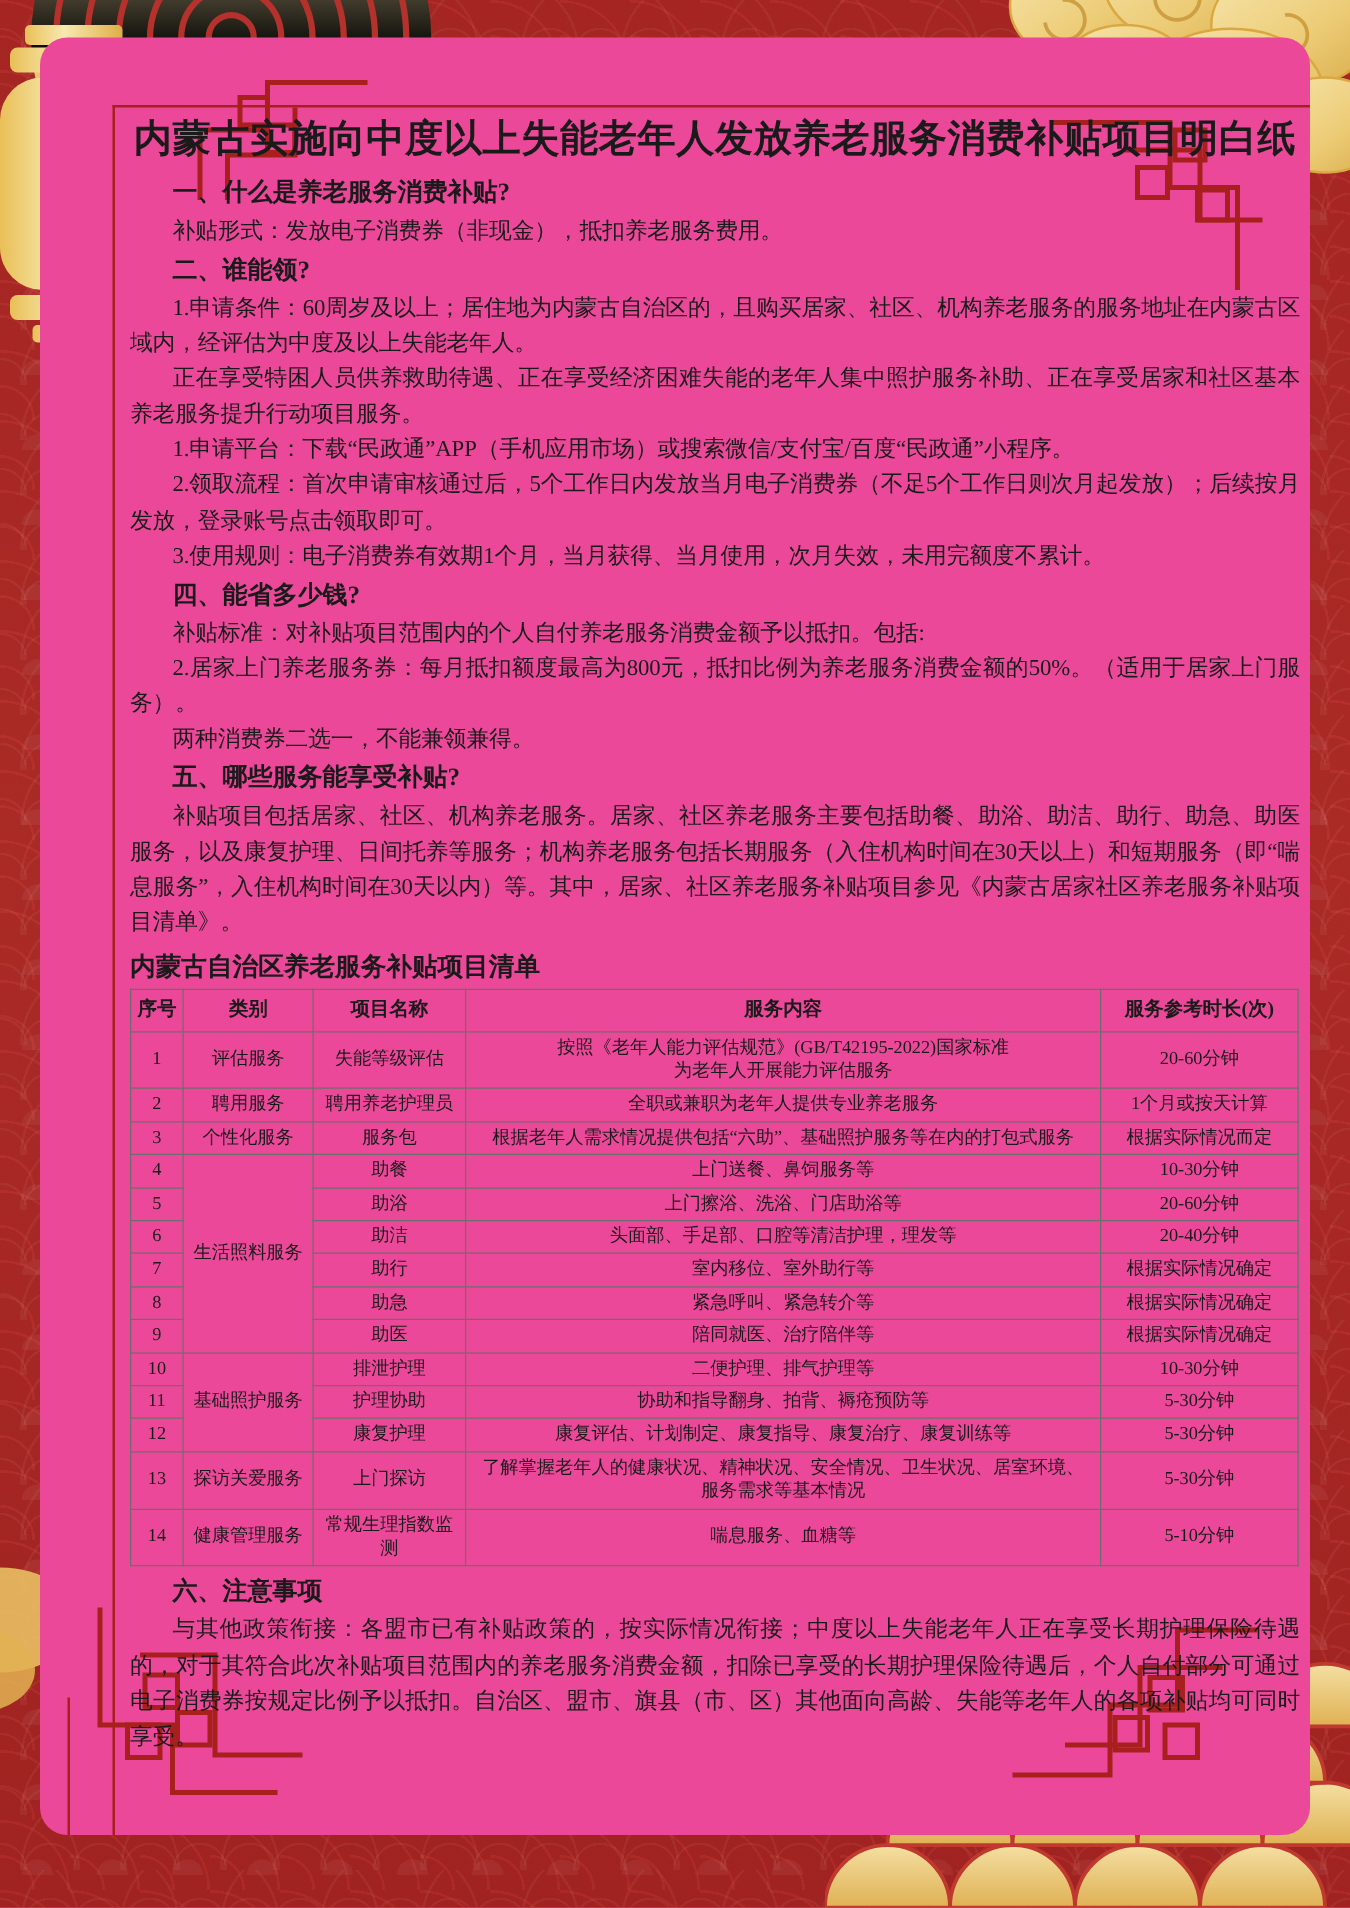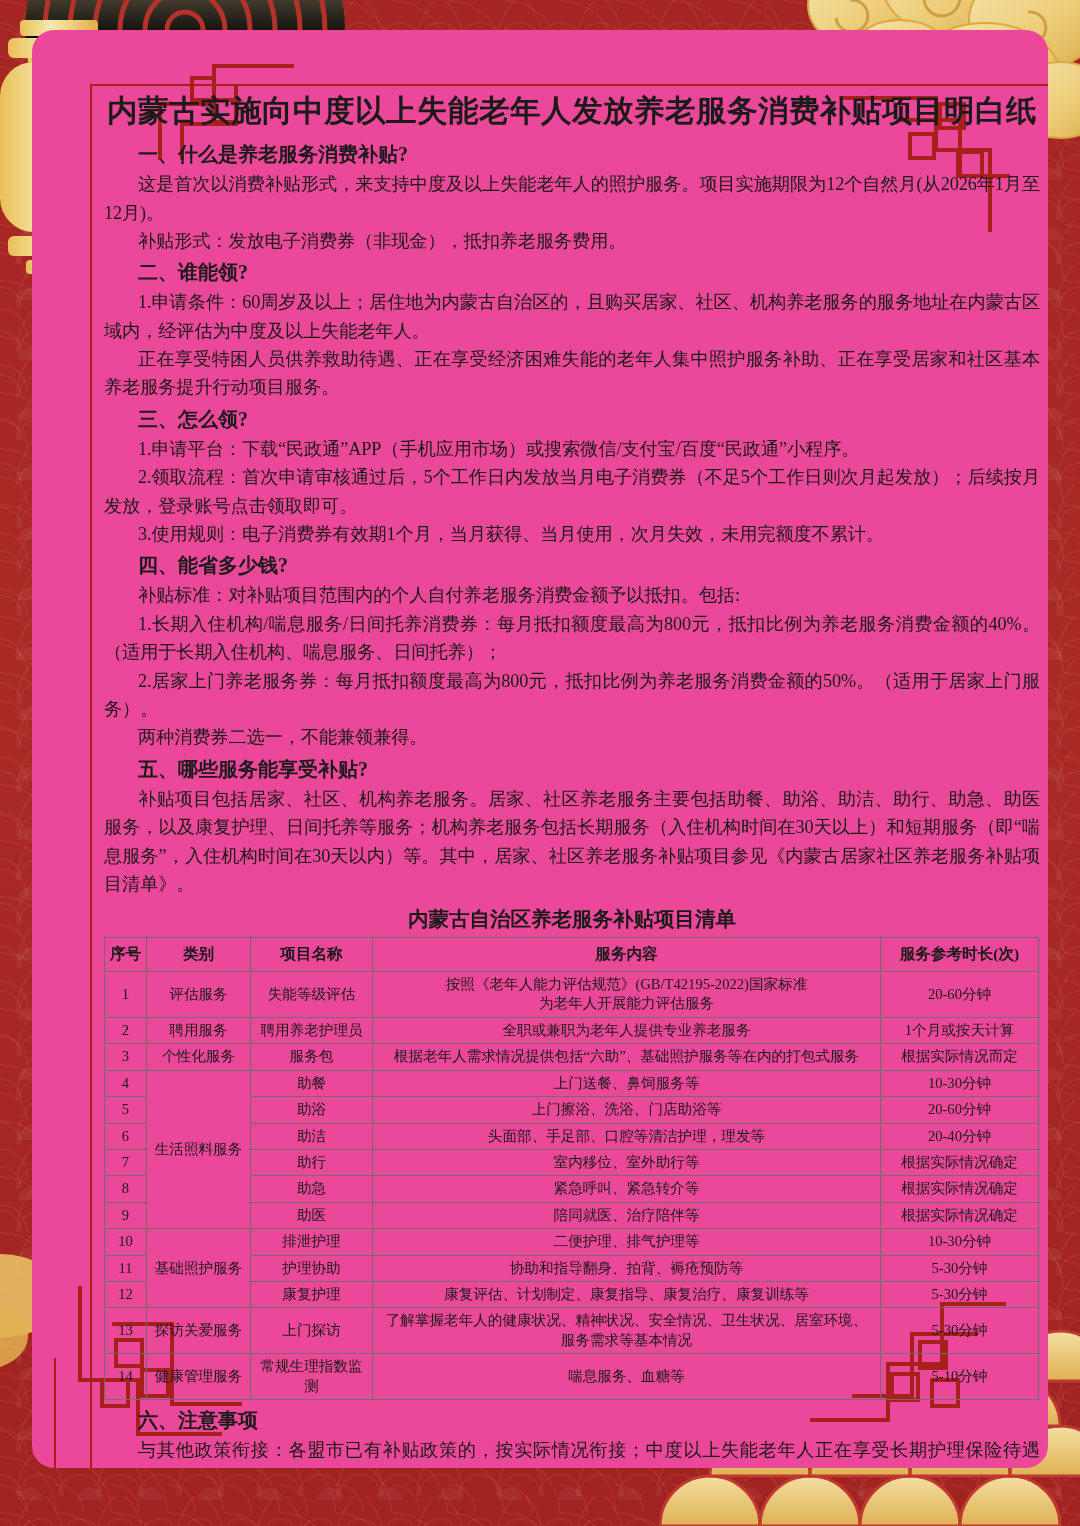--- a/index.html
+++ b/index.html
@@ -113,21 +113,21 @@
     text-align: justify;
     text-indent: 34px;
     margin: 0;
     letter-spacing: -0.1px;
   }
 
   
   h3#table-title {
     font-size: 20.5px;
     font-weight: bold;
-    text-align: center;
+    text-align: left;
     margin: 7px 0 4px 0;
   }
 
   table#service-table {
     width: 934px;
     border-collapse: collapse;
     font-size: 14.6px;
     table-layout: fixed;
   }
   table#service-table th,
@@ -315,35 +315,32 @@
       <rect x="128" y="74" width="26" height="26"></rect>
       <rect x="140" y="112" width="26" height="26"></rect>
     </g>
   </svg>
 
   <div id="content">
 
     <h1 id="doc-title">内蒙古实施向中度以上失能老年人发放养老服务消费补贴项目明白纸</h1>
 
     <h2 class="section-heading">一、什么是养老服务消费补贴?</h2>
-    <p class="para">这是首次以消费补贴形式，来支持中度及以上失能老年人的照护服务。项目实施期限为12个自然月(从2026年1月至12月)。</p>
     <p class="para">补贴形式：发放电子消费券（非现金），抵扣养老服务费用。</p>
 
     <h2 class="section-heading">二、谁能领?</h2>
     <p class="para">1.申请条件：60周岁及以上；居住地为内蒙古自治区的，且购买居家、社区、机构养老服务的服务地址在内蒙古区域内，经评估为中度及以上失能老年人。</p>
     <p class="para">正在享受特困人员供养救助待遇、正在享受经济困难失能的老年人集中照护服务补助、正在享受居家和社区基本养老服务提升行动项目服务。</p>
 
-    <h2 class="section-heading">三、怎么领?</h2>
     <p class="para">1.申请平台：下载“民政通”APP（手机应用市场）或搜索微信/支付宝/百度“民政通”小程序。</p>
     <p class="para">2.领取流程：首次申请审核通过后，5个工作日内发放当月电子消费券（不足5个工作日则次月起发放）；后续按月发放，登录账号点击领取即可。</p>
     <p class="para">3.使用规则：电子消费券有效期1个月，当月获得、当月使用，次月失效，未用完额度不累计。</p>
 
     <h2 class="section-heading">四、能省多少钱?</h2>
     <p class="para">补贴标准：对补贴项目范围内的个人自付养老服务消费金额予以抵扣。包括:</p>
-    <p class="para">1.长期入住机构/喘息服务/日间托养消费券：每月抵扣额度最高为800元，抵扣比例为养老服务消费金额的40%。（适用于长期入住机构、喘息服务、日间托养）；</p>
     <p class="para">2.居家上门养老服务券：每月抵扣额度最高为800元，抵扣比例为养老服务消费金额的50%。（适用于居家上门服务）。</p>
     <p class="para">两种消费券二选一，不能兼领兼得。</p>
 
     <h2 class="section-heading">五、哪些服务能享受补贴?</h2>
     <p class="para">补贴项目包括居家、社区、机构养老服务。居家、社区养老服务主要包括助餐、助浴、助洁、助行、助急、助医服务，以及康复护理、日间托养等服务；机构养老服务包括长期服务（入住机构时间在30天以上）和短期服务（即“喘息服务”，入住机构时间在30天以内）等。其中，居家、社区养老服务补贴项目参见《内蒙古居家社区养老服务补贴项目清单》。</p>
 
     <h3 id="table-title">内蒙古自治区养老服务补贴项目清单</h3>
     <table id="service-table">
       <colgroup>
         <col class="c-no">

